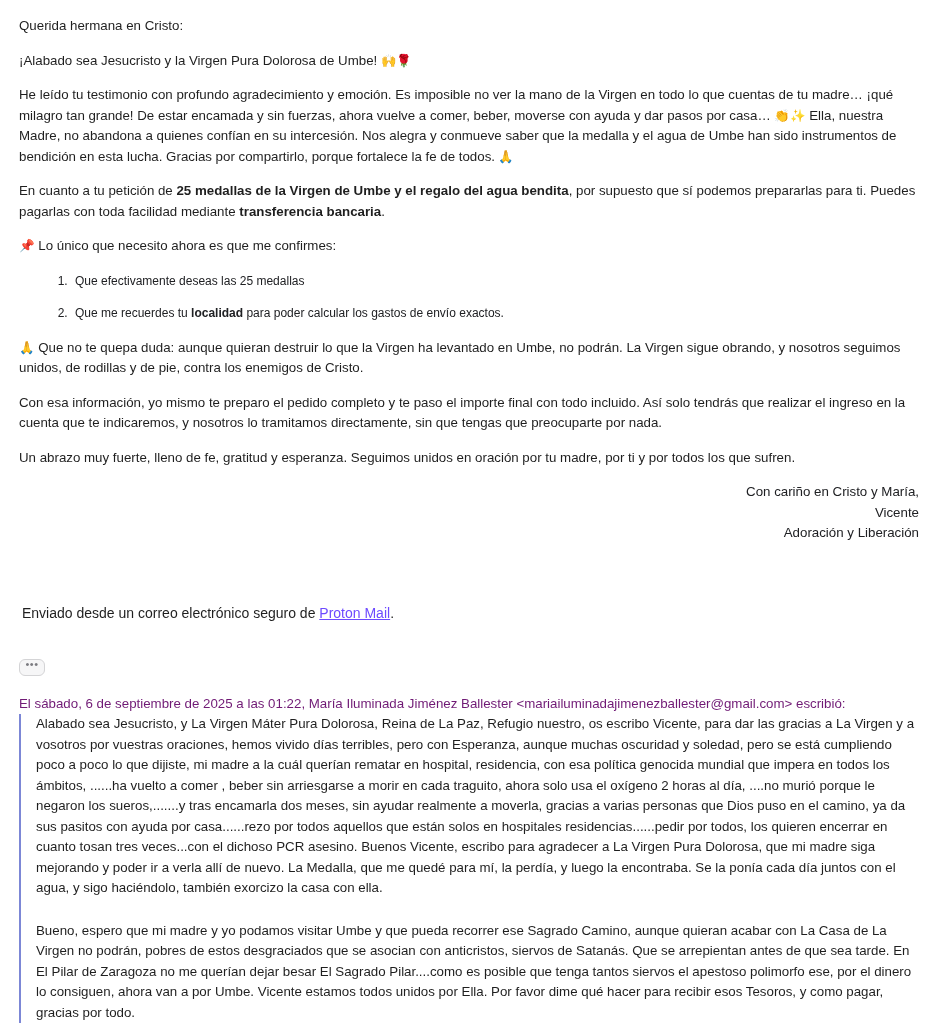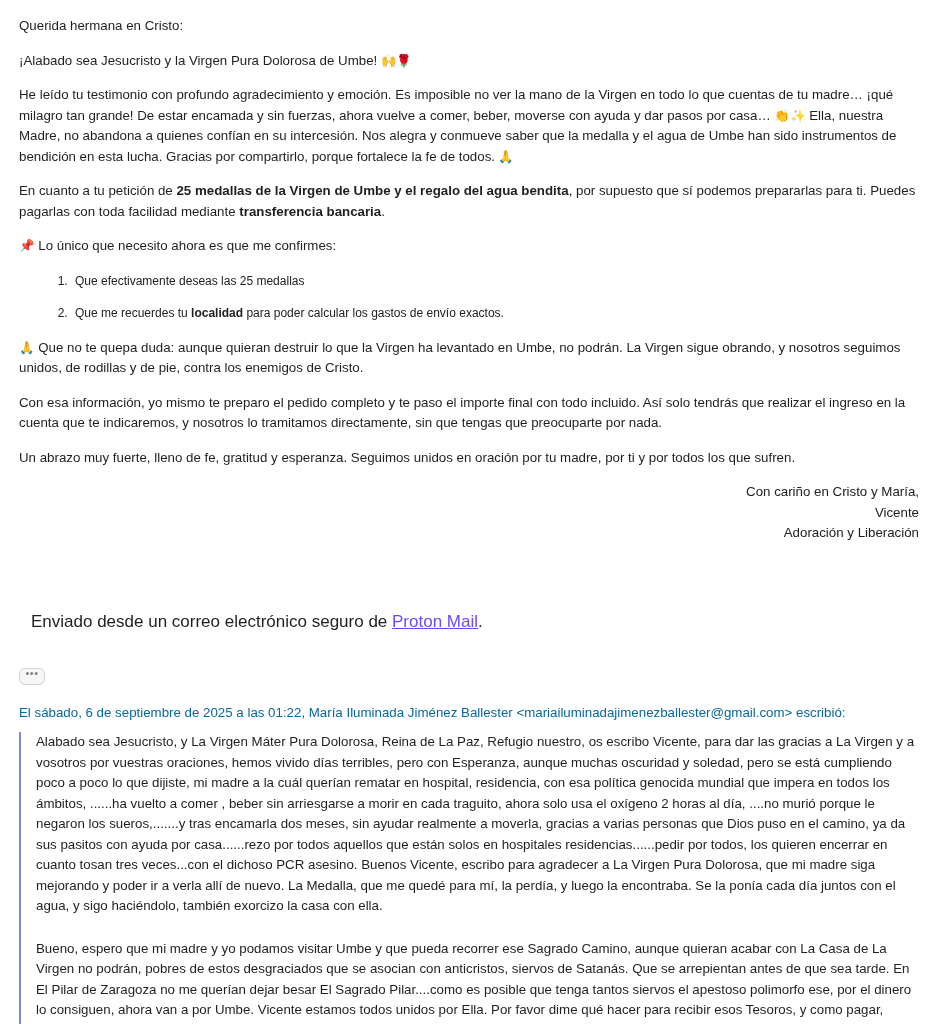--- a/index.html
+++ b/index.html
@@ -45,23 +45,23 @@
   ol.confirm-list li:last-child { margin-bottom: 0; }
   .signature {
     margin-top: 0;
     margin-bottom: 0;
     font-size: 13.3px;
     line-height: 20.5px;
   }
   .signature div { white-space: nowrap; text-align: right; }
   .spacer-large { height: 56px; }
   .proton-line {
-    font-size: 17px;
+    font-size: 14px;
     line-height: 20.5px;
-    margin: 12px;
+    margin: 3px;
   }
   a.proton-link {
     color: #6d4aff;
     text-decoration: underline;
   }
   .expand-wrap {
     margin-top: 34px;
     margin-bottom: 18px;
   }
   .expand-btn {
@@ -83,29 +83,29 @@
     line-height: 6px;
     color: #7b7b80;
     letter-spacing: 0.5px;
     font-family: "Liberation Sans", sans-serif;
     transform: translateY(-3px);
   }
   .quote-header {
     font-size: 13.3px;
     line-height: 20.5px;
     margin: 0 0 0 0;
-    color: #0369a1;
+    color: #701a75;
   }
   blockquote.quoted {
     margin: 0;
     padding: 0 0 0 15px;
     border-left: 2px solid #7c87d6;
   }
   blockquote.quoted p {
-    margin: 9px 0 22px 0;
+    margin: 0 0 22px 0;
     font-size: 13.3px;
     line-height: 20.5px;
   }
   blockquote.quoted p:last-child { margin-bottom: 0; }
 </style>
 </head>
 <body>
 
 <div class="email-body">
 

